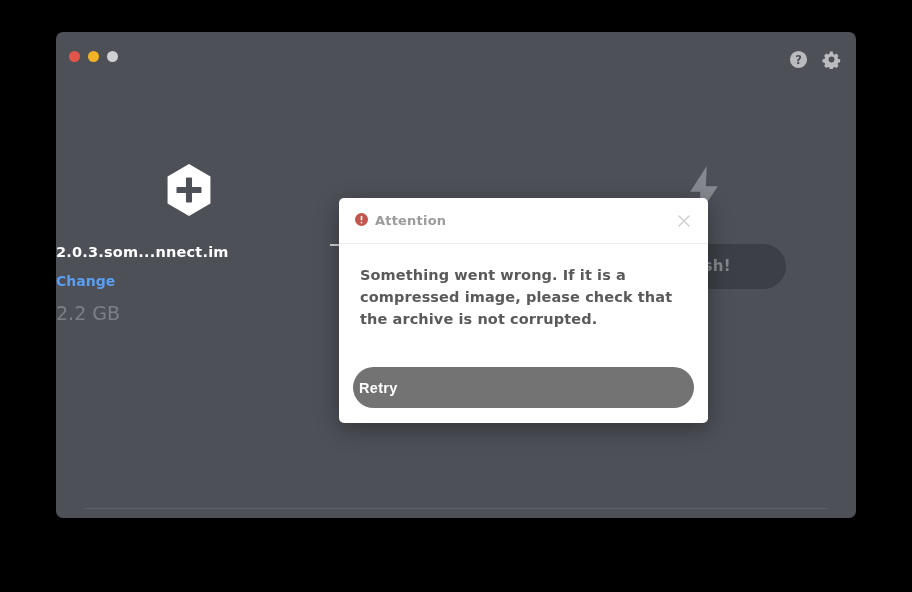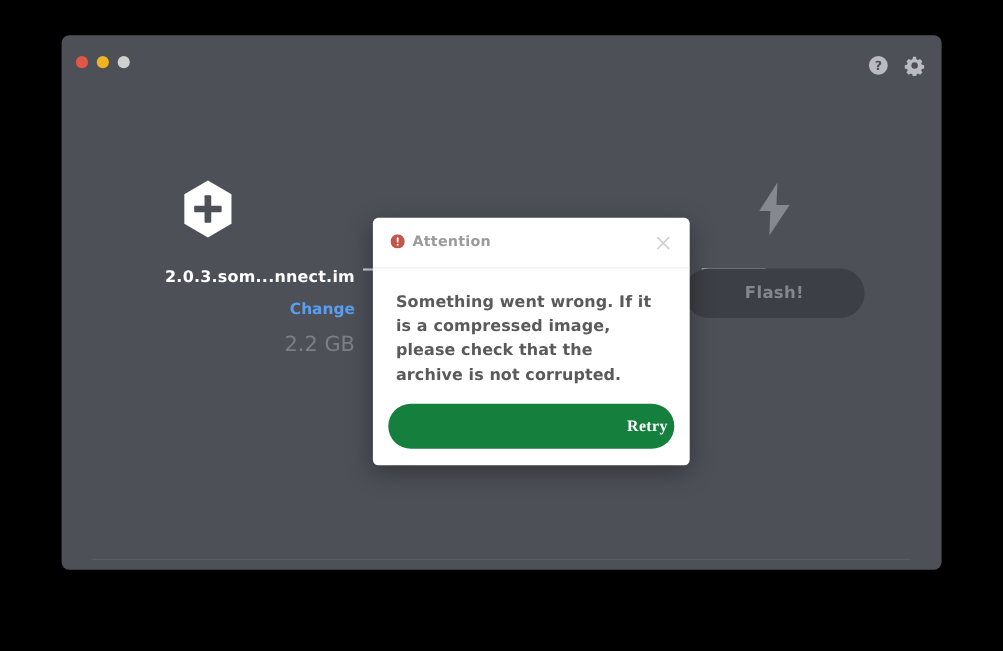--- a/index.html
+++ b/index.html
@@ -82,21 +82,21 @@
   .steps {
     position: absolute;
     left: 0;
     top: 0;
     width: 100%;
     display: flex;
   }
   .step {
     flex: 1 1 0;
     position: relative;
-    text-align: right;
+    text-align: left;
     padding-top: 84px;
   }
 
   .step-glyph {
     height: 52px;
     display: flex;
     align-items: center;
     justify-content: center;
     position: relative;
   }
@@ -164,21 +164,21 @@
     top: 428px;
     height: 1px;
     background: #5b5e65;
   }
 
   
   .modal {
     position: absolute;
     left: 283px;
     top: 166px;
-    width: 288px;
+    width: 369px;
     height: 225px;
     background: #ffffff;
     border-radius: 5px;
     box-shadow: 0 6px 22px rgba(0,0,0,0.35);
     overflow: hidden;
     display: flex;
     flex-direction: column;
   }
   .modal-header {
     height: 46px;
@@ -216,30 +216,30 @@
     letter-spacing: 0.1px;
     flex: 1;
   }
   .modal-footer {
     padding: 0 14px 15px 14px;
   }
   .retry-btn {
     width: 100%;
     height: 41px;
     line-height: 41px;
-    text-align: right;
+    text-align: left;
     border-radius: 21px;
-    background: #15803d;
+    background: #737373;
     color: #ffffff;
     font-size: 14.5px;
     font-weight: bold;
     letter-spacing: 0.3px;
     cursor: pointer;
     border: none;
-    font-family: Liberation Serif, serif;
+    font-family: Liberation Sans, sans-serif;
   }
 </style>
 </head>
 <body>
 
 <div id="stage">
 
   <div class="app-window">
 
     <div class="titlebar">

